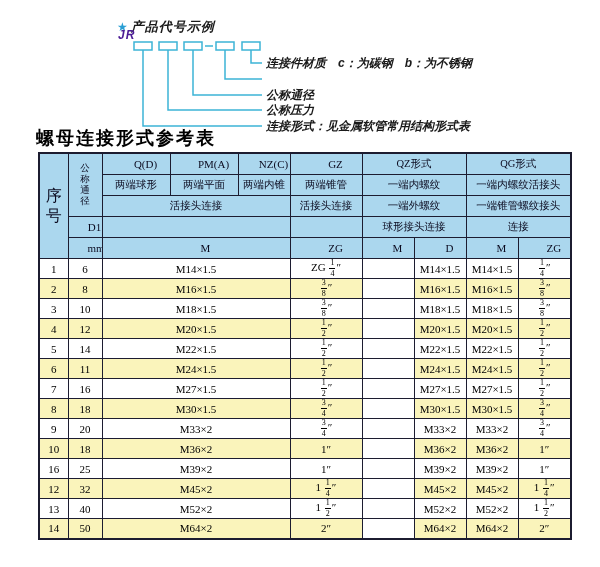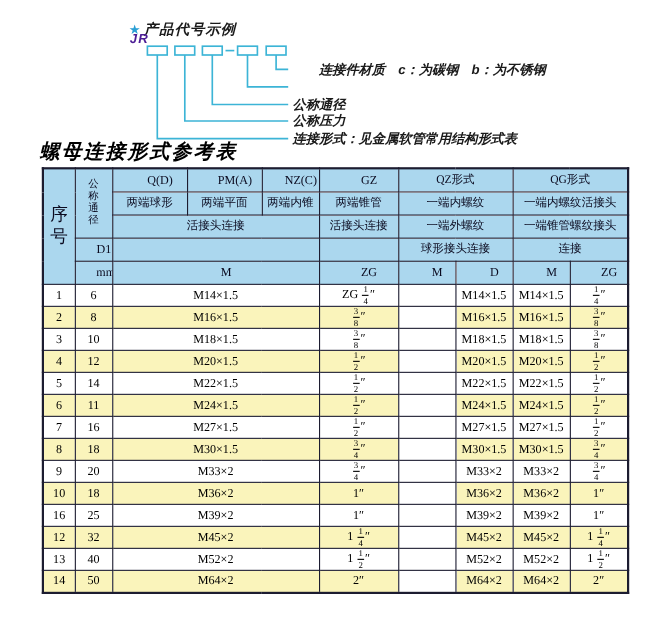--- a/index.html
+++ b/index.html
@@ -8,21 +8,21 @@
 
   
   .diagram{position:absolute;left:0;top:0;width:596px;height:150px;font-style:italic;}
   .dg-heading{position:absolute;left:117px;top:18px;font-size:13px;font-weight:bold;color:#1a1a1a;letter-spacing:1px;}
   .dg-heading .star{color:#2a9fd4;margin-right:2px;font-size:12px;}
   .dg-jr{position:absolute;left:118px;top:28px;font-size:12px;font-weight:bold;color:#4c1d95;letter-spacing:1px;}
   .dg-svg{position:absolute;left:0;top:0;}
   .dg-label{position:absolute;left:266px;height:14px;line-height:14px;font-size:12px;font-weight:bold;color:#1a1a1a;white-space:nowrap;}
 
   
-  .tbl-title{position:absolute;left:36px;top:126px;font-size:18px;font-weight:bold;font-style:italic;
+  .tbl-title{position:absolute;left:36px;top:126px;font-size:18px;font-weight:bold;
     font-family:"Liberation Serif","DejaVu Serif",serif;color:#000;letter-spacing:2px;}
 
   
   .tbl-wrap{position:absolute;left:38px;top:152px;}
   table{border-collapse:collapse;table-layout:fixed;width:532px;
     font-family:"Liberation Serif","DejaVu Serif",serif;}
   th,td{border:1px solid #1c1c30;padding:0;text-align:center;vertical-align:middle;overflow:hidden;}
   table{border:2px solid #1c1c30;}
   thead th{background:#abd7ee;font-weight:normal;font-size:10.5px;color:#0b0b20;height:20px;line-height:1.1;}
   thead tr{height:20px;}
@@ -56,21 +56,21 @@
         <polyline points="225,50 225,79 262,79"></polyline>
         <polyline points="193,50 193,95 262,95"></polyline>
         <polyline points="168,50 168,110 262,110"></polyline>
         <polyline points="143,50 143,126 262,126"></polyline>
       </g>
     </svg>
     <div class="dg-heading">
       <span class="star">★</span><span>产品代号示例</span>
     </div>
     <div class="dg-jr">JR</div>
-    <div class="dg-label" style="top:56px;margin-left:24px;">连接件材质　c：为碳钢　b：为不锈钢</div>
+    <div class="dg-label" style="top:56px;">连接件材质　c：为碳钢　b：为不锈钢</div>
     <div class="dg-label" style="top:88px;">公称通径</div>
     <div class="dg-label" style="top:103px;text-align:center;">公称压力</div>
     <div class="dg-label" style="top:119px;">连接形式：见金属软管常用结构形式表</div>
   </div>
 
   <div class="tbl-title">螺母连接形式参考表</div>
 
   <div class="tbl-wrap">
     <table>
       <colgroup>

